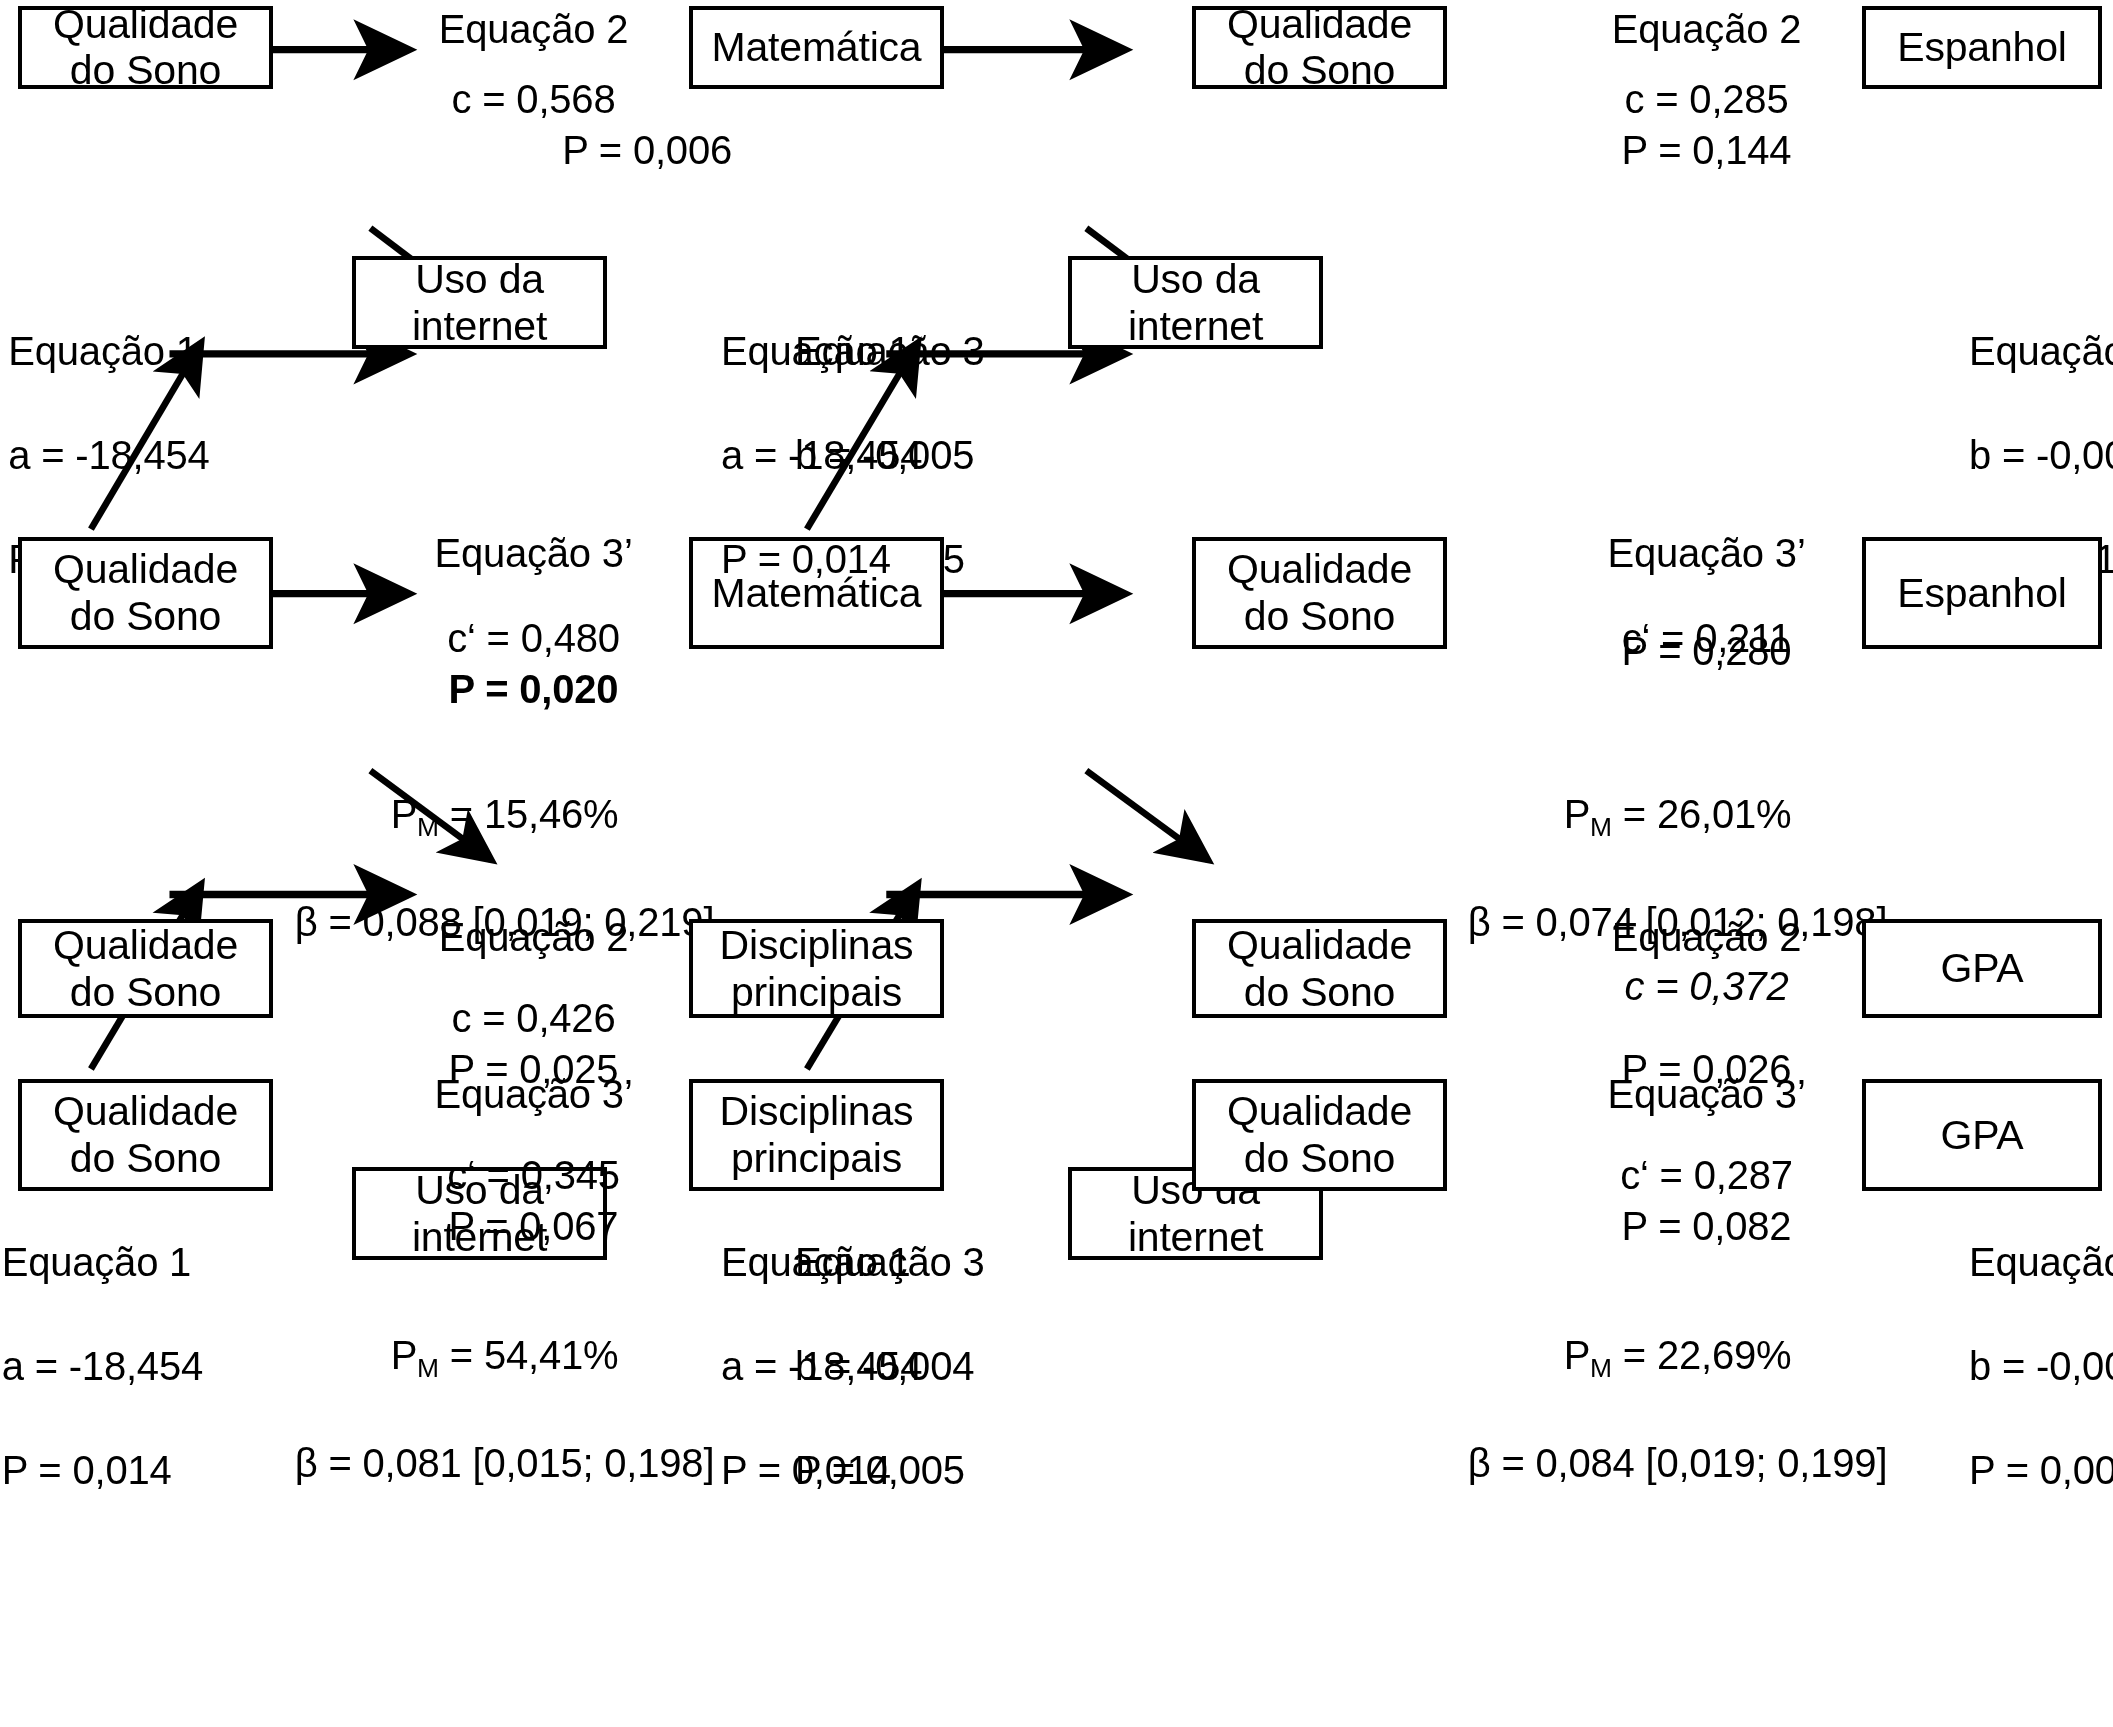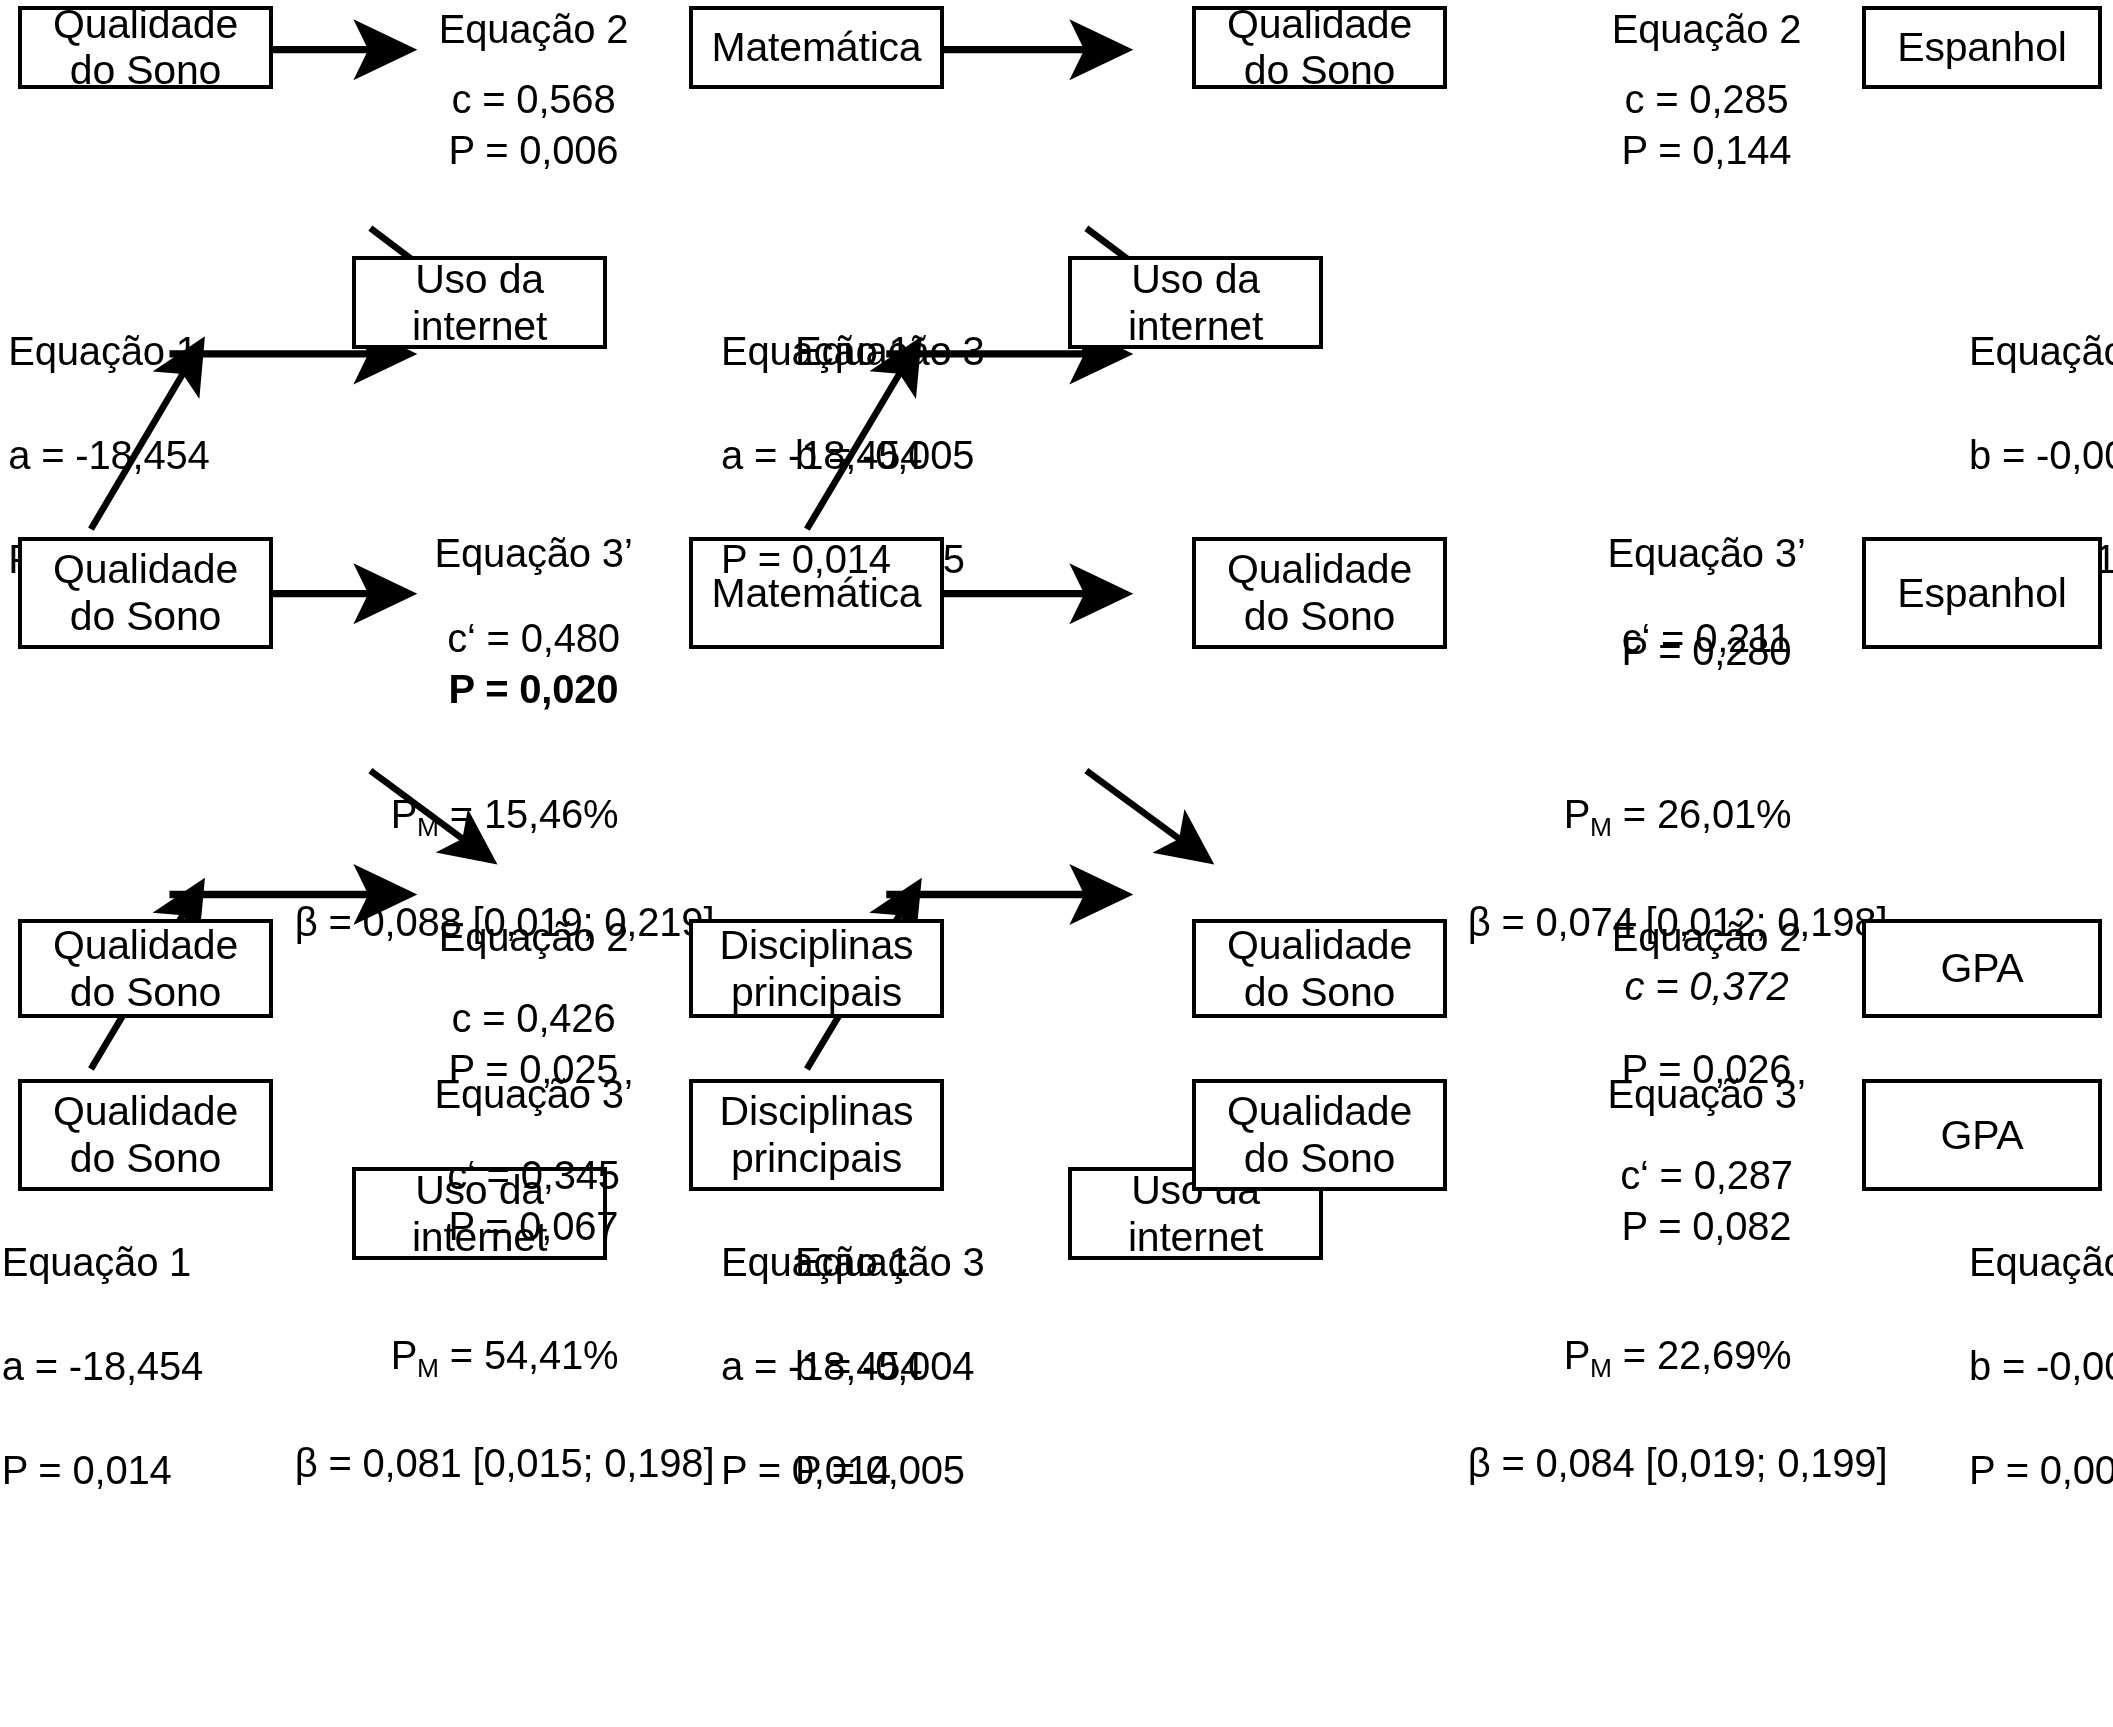--- a/index.html
+++ b/index.html
@@ -96,21 +96,21 @@
   <div class="panel">
     <div class="nodebox" style="left:18px;top:5.8px;width:255px;height:83px;">
       <span class="lbl">Qualidade
 do Sono</span>
     </div>
 
     <div class="arrowlabel" style="left:335px;top:3.3px;width:397px;">Equação 2</div>
 
     <div class="arrowlabel" style="left:335px;top:73px;width:397px;">c = 0,568</div>
 
-    <div class="arrowlabel" style="left:335px;top:124px;width:397px;">P = 0,006</div>
+    <div class="arrowlabel" style="left:335px;top:124px;width:397px;text-align:right;">P = 0,006</div>
 
     <div class="nodebox" style="left:689px;top:5.8px;width:255px;height:83px;">
       <span class="lbl">Matemática</span>
     </div>
   </div>
 
   <div class="panel">
     <div class="nodebox" style="left:1192px;top:5.8px;width:255px;height:83px;">
       <span class="lbl">Qualidade
 do Sono</span>

